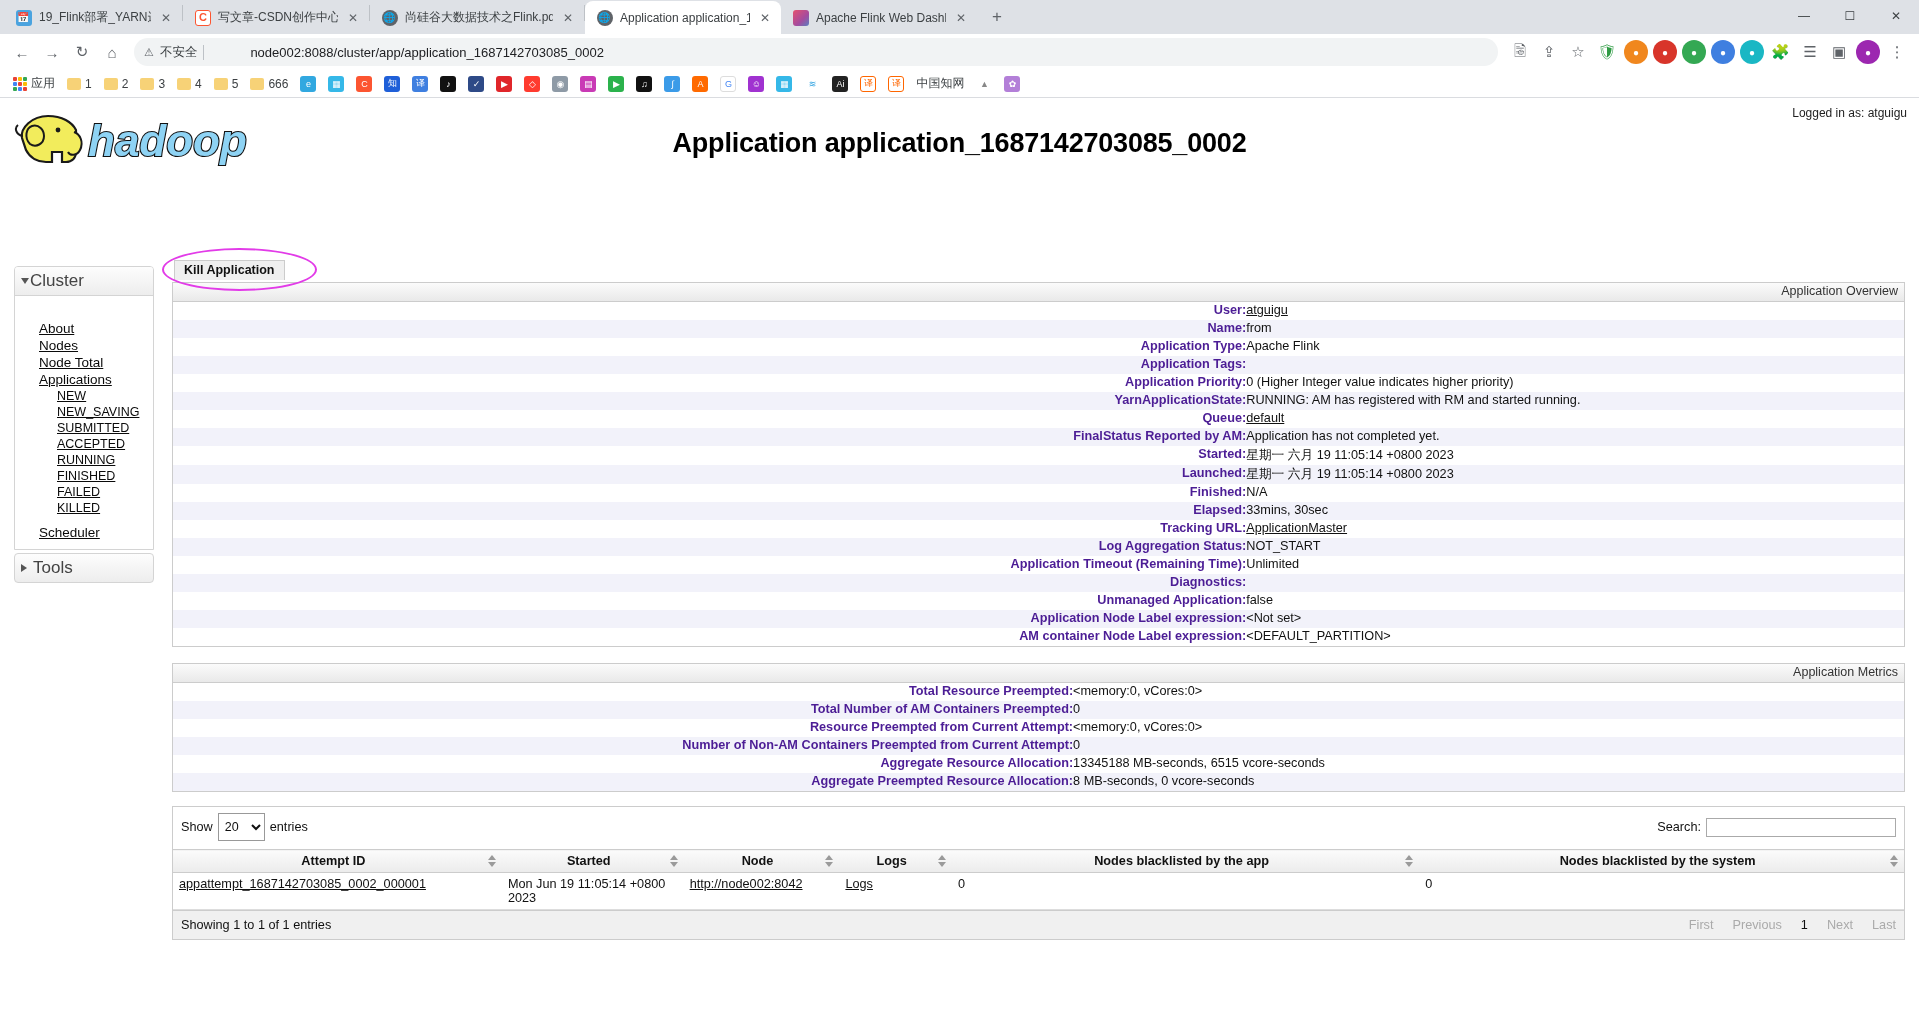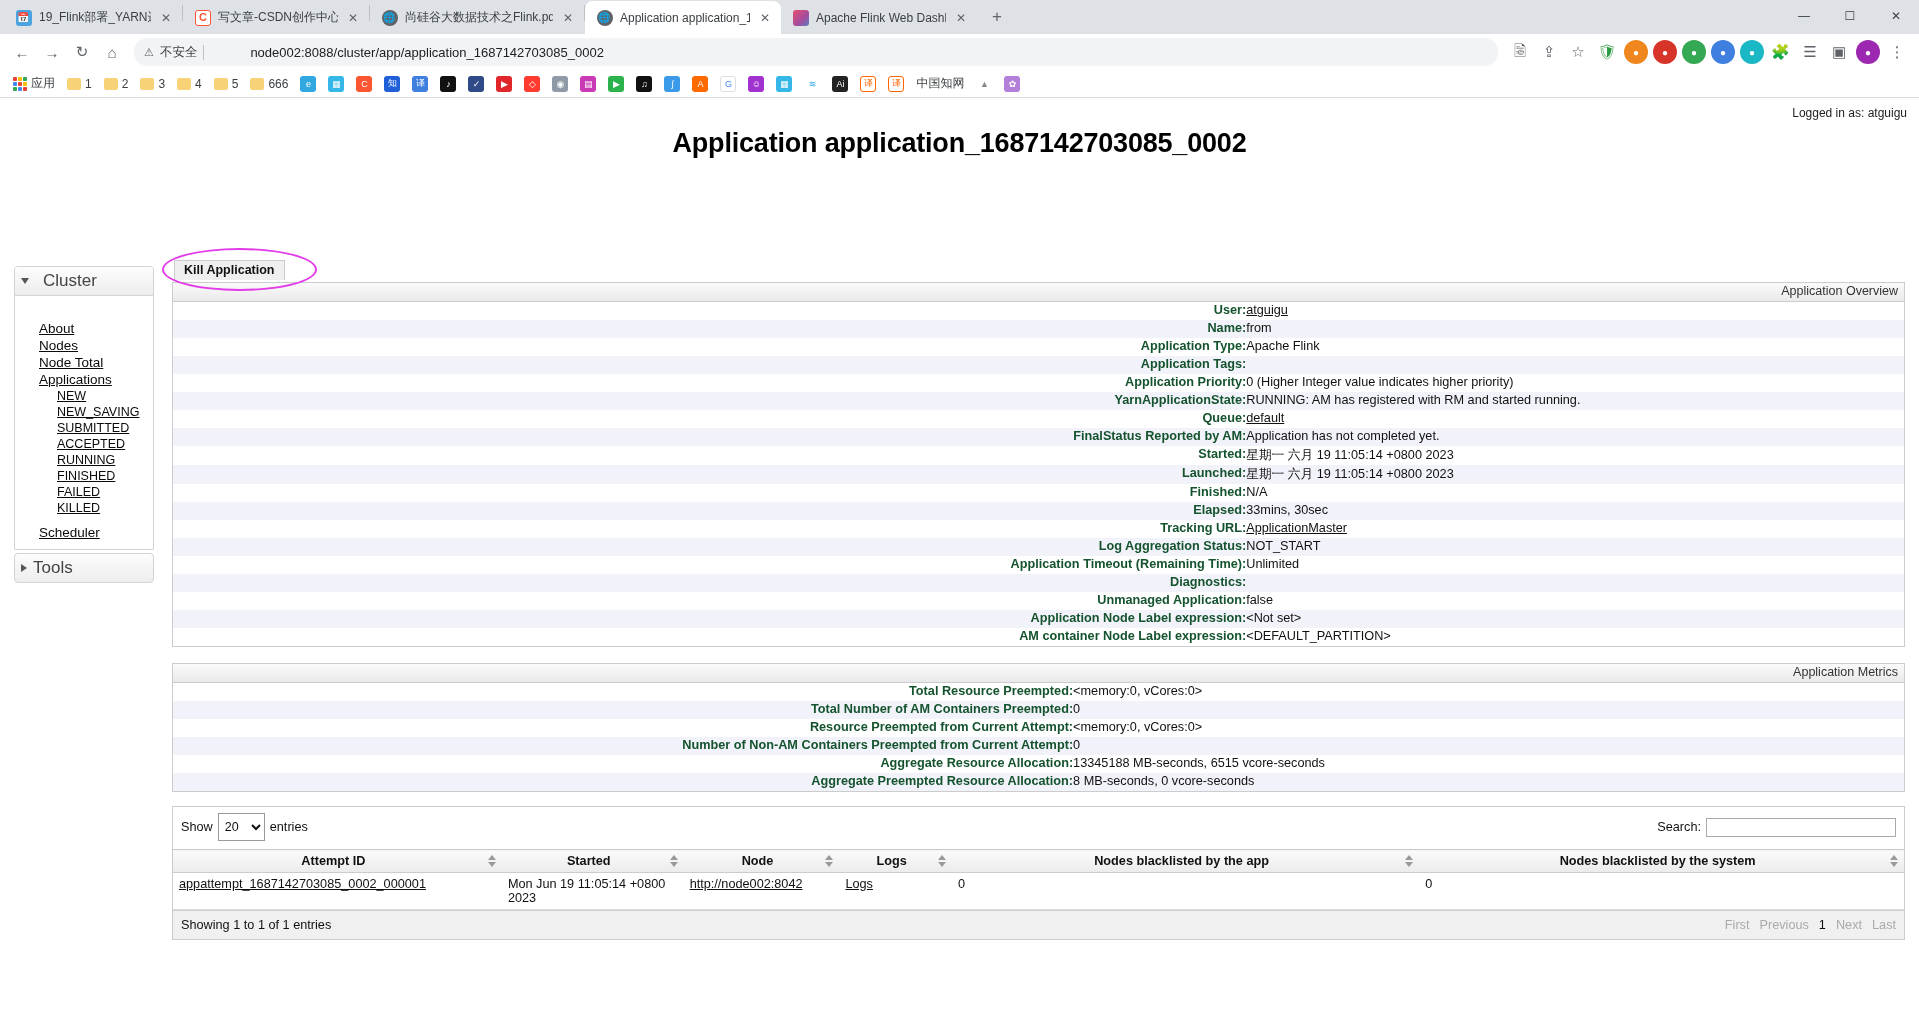--- a/index.html
+++ b/index.html
@@ -98,21 +98,21 @@
   .page-title {
     position: absolute; left: 0; right: 0; top: 30px; text-align: center;
     font-size: 27px; font-weight: bold; color: #000; letter-spacing: -0.2px;
   }
 
   
   .sidebar { position: absolute; left: 14px; top: 168px; width: 140px; font-size: 13px; }
   .nav-box { border: 1px solid #d4d4d4; border-radius: 4px 4px 0 0; background: #fff; }
   .nav-head {
     background: linear-gradient(#fdfdfd,#ededed); border-bottom: 1px solid #d4d4d4;
-    padding: 4px 6px; font-size: 17px; color: #444; display: flex; align-items: center; gap: 14px;
+    padding: 4px 6px; font-size: 17px; color: #444; display: flex; align-items: center; gap: 1px;
     border-radius: 3px 3px 0 0;
   }
   .caret-down { width:0;height:0;border-left:4px solid transparent;border-right:4px solid transparent;border-top:6px solid #555; }
   .caret-right { width:0;height:0;border-top:4px solid transparent;border-bottom:4px solid transparent;border-left:6px solid #555; }
   .nav-list { padding: 24px 0 8px 24px; }
   .nav-list a { display: block; color: #0a0a0a; text-decoration: underline; font-size: 13.5px; line-height: 17px; }
   .nav-sub { padding-left: 18px; }
   .nav-sub a { font-size: 12.5px; line-height: 16px; }
   .nav-gap { height: 8px; }
   .tools-box {
@@ -138,21 +138,21 @@
     height: 19px; background: linear-gradient(#fbfbfb,#e9e9e9);
     border-bottom: 1px solid #ccc; position: relative;
   }
   .panel-head .cap {
     position: absolute; right: 6px; top: 1px; font-size: 12.5px; color: #333;
   }
   table.kv { width: 100%; border-collapse: collapse; }
   table.kv td { font-size: 12.7px; padding: 1px 0; height: 18px; vertical-align: top; }
   table.kv tr:nth-child(odd)  { background: #ffffff; }
   table.kv tr:nth-child(even) { background: #f2f2fa; }
-  td.k { text-align: right; font-weight: bold; color: #14532d; padding-right: 6px; width: 62%; white-space: nowrap; }
+  td.k { text-align: right; font-weight: bold; color: #4c1d95; padding-right: 6px; width: 62%; white-space: nowrap; }
   td.v { text-align: left; color: #111; }
   td.v a { color: #111; text-decoration: underline; }
 
   
   table.kv.metrics td.k { width: 52%; }
 
   .spacer { height: 16px; }
 
   
   .dt-wrap { border: 1px solid #ccc; margin-top: 14px; background: #fff; }
@@ -188,21 +188,21 @@
     font-size: 12.7px; color: #111; padding: 4px 6px; vertical-align: top;
     border-bottom: 1px solid #ddd;
   }
   table.dt td a { color: #111; text-decoration: underline; }
   .c-left { text-align: left; }
   .dt-foot {
     display: flex; align-items: center; justify-content: space-between;
     padding: 7px 8px; font-size: 12.7px; color: #111;
     background: #f0f0f0; border-top: 1px solid #ccc;
   }
-  .pager { display: flex; align-items: center; gap: 10px; color: #999; }
+  .pager { display: flex; align-items: center; gap: 19px; color: #999; }
   .pager .pg-num { color: #111; }
   .pager .pg-dis { color: #aaa; }
 </style>
 </head>
 <body>
 
 <div class="browser">
 
   <div class="tabstrip">
 
@@ -405,20 +405,36 @@
       </div>
     <div class="bm">
         <span class="bm-ico" style="background:#b37fd8">✿</span>
       </div>
   </div>
 
   <div class="page">
 
     <div class="logged-in">Logged in as: atguigu</div>
 
+    <div class="logo-wrap">
+      <svg width="250" height="62" viewBox="0 0 250 62">
+        <g>
+
+          <path d="M8 30 C6 20, 18 8, 34 8 C48 8, 58 14, 62 22 L62 44 C62 50, 58 54, 52 54 L48 54 L48 44 L38 44 L38 54 L32 54 C24 54, 16 50, 12 42 Z" fill="#f2ec5c" stroke="#1a1a1a" stroke-width="2.2"></path>
+
+          <path d="M18 18 C12 20, 10 30, 16 36 C22 40, 30 36, 30 28 C30 22, 25 16, 18 18 Z" fill="#f2ec5c" stroke="#1a1a1a" stroke-width="2"></path>
+
+          <path d="M60 24 C66 26, 70 34, 66 42 C63 48, 56 48, 54 44" fill="#f2ec5c" stroke="#1a1a1a" stroke-width="2"></path>
+
+          <path d="M8 28 C2 26, 0 20, 4 17" fill="none" stroke="#1a1a1a" stroke-width="2"></path>
+          <circle cx="44" cy="22" r="2.4" fill="#1a1a1a"></circle>
+        </g>
+        <text x="74" y="48" font-family="'Liberation Sans', sans-serif" font-size="44" font-style="italic" font-weight="bold" fill="#8ed3f4" stroke="#111" stroke-width="2.2" paint-order="stroke">hadoop</text>
+      </svg>
+    </div>
 
     <div class="page-title">Application application_1687142703085_0002</div>
 
     <div class="sidebar">
       <div class="nav-box">
         <div class="nav-head">
           <span class="caret-down"></span>
           <span>Cluster</span>
         </div>
         <div class="nav-list">

